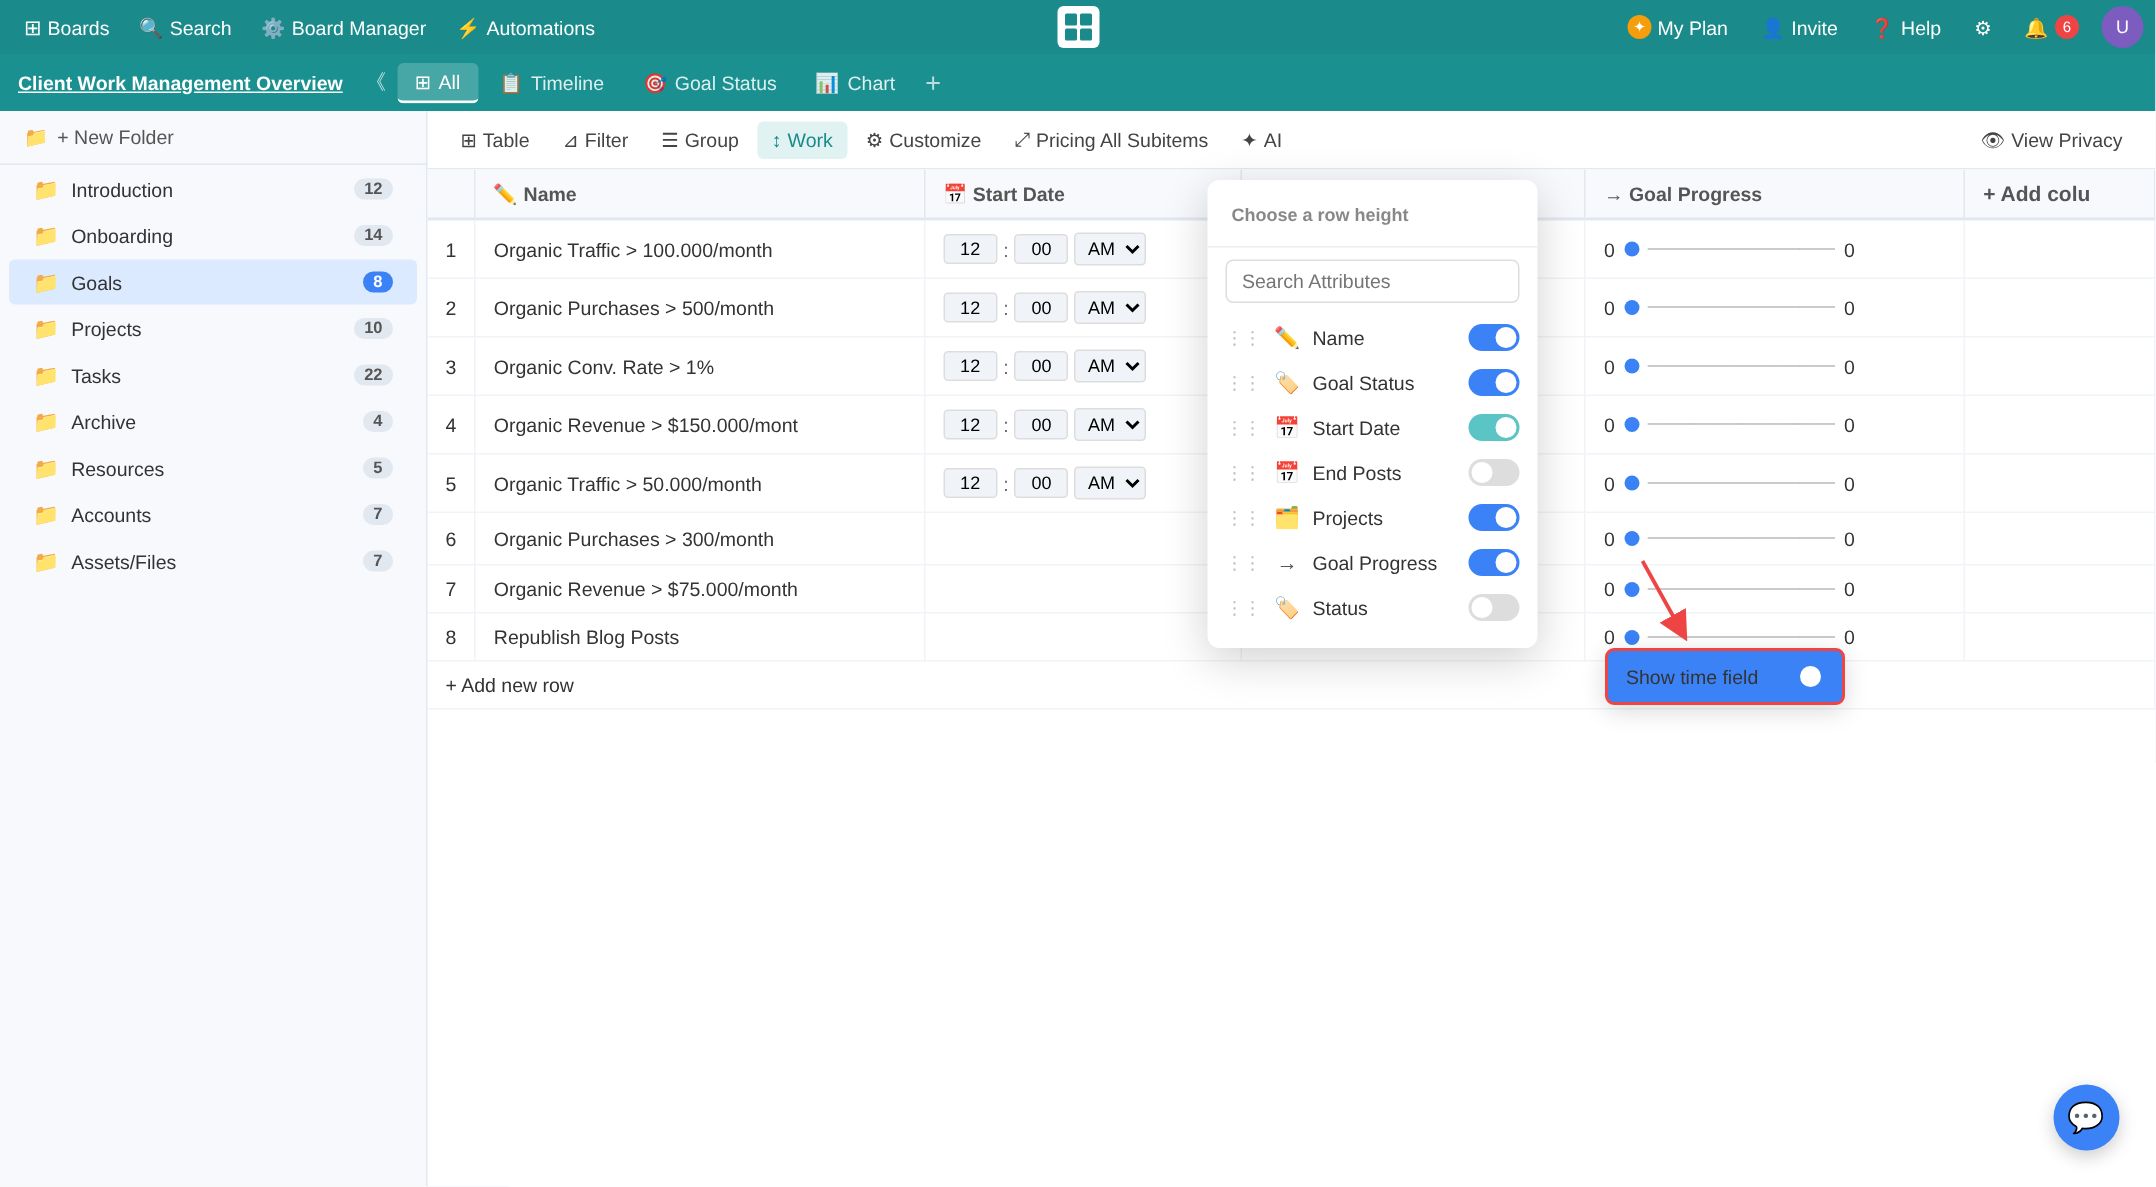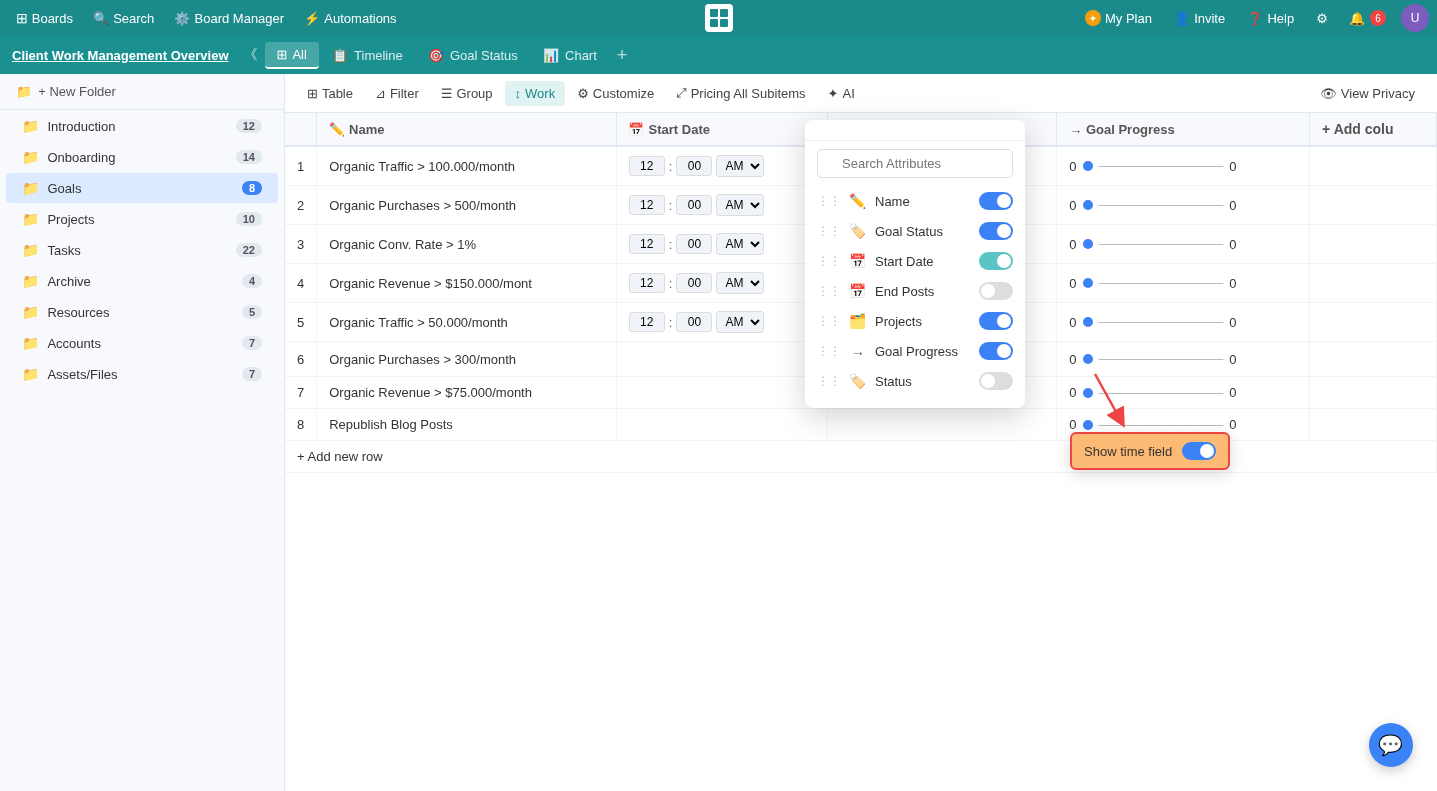--- a/index.html
+++ b/index.html
@@ -221,21 +221,21 @@
       font-size: 13px; background: white; cursor: pointer;
       -webkit-appearance: none;
     }
     .dp-chevron {
       position: absolute; right: 10px; top: 50%; transform: translateY(-50%);
       pointer-events: none; color: #555;
     }
     .dp-divider { height: 1px; background: #eee; margin: 8px 0; }
     .dp-search {
       margin: 0 12px 8px;
-      padding: 6px 24px;
+      padding: 6px 10px;
       border: 1px solid #ddd; border-radius: 5px;
       font-size: 13px; width: calc(100% - 24px);
       outline: none;
     }
     .dp-attr-item {
       display: flex; align-items: center;
       padding: 6px 12px; gap: 8px; cursor: pointer;
       position: relative;
     }
     .dp-drag-handle { color: #bbb; font-size: 12px; cursor: grab; }
@@ -250,21 +250,21 @@
       width: 14px; height: 14px; background: white; border-radius: 50%;
       position: absolute; top: 2px; right: 2px;
       transition: right 0.2s;
     }
     .toggle-switch.off .toggle-knob { right: 18px; }
 
     
     .time-field-popup {
       position: absolute;
       top: 358px; left: 785px;
-      background: #fdba74;
+      background: #3b82f6;
       border: 2px solid #ef4444;
       border-radius: 6px;
       box-shadow: 0 4px 16px rgba(0,0,0,0.15);
       padding: 8px 12px;
       display: flex; align-items: center; gap: 10px;
       z-index: 101; font-size: 13px; color: #333;
     }
 
     
     .chat-bubble {
@@ -647,20 +647,21 @@
           <tr>
             <td colspan="6" class="add-row">
               <span>+ Add new row</span>
             </td>
           </tr>
         </tbody>
       </table>
     </div>
 
     <div class="dropdown-popup">
+      <div class="dp-section-label">Choose a row height</div>
       <div class="dp-divider"></div>
       <input class="dp-search" type="text" placeholder="Search Attributes" style="">
 
       
       <div class="dp-attr-item">
         <span class="dp-drag-handle">⋮⋮</span>
         <span class="dp-attr-icon">✏️</span>
         <span class="dp-attr-label">Name</span>
         <div class="toggle-switch">
           <div class="toggle-knob"></div>

